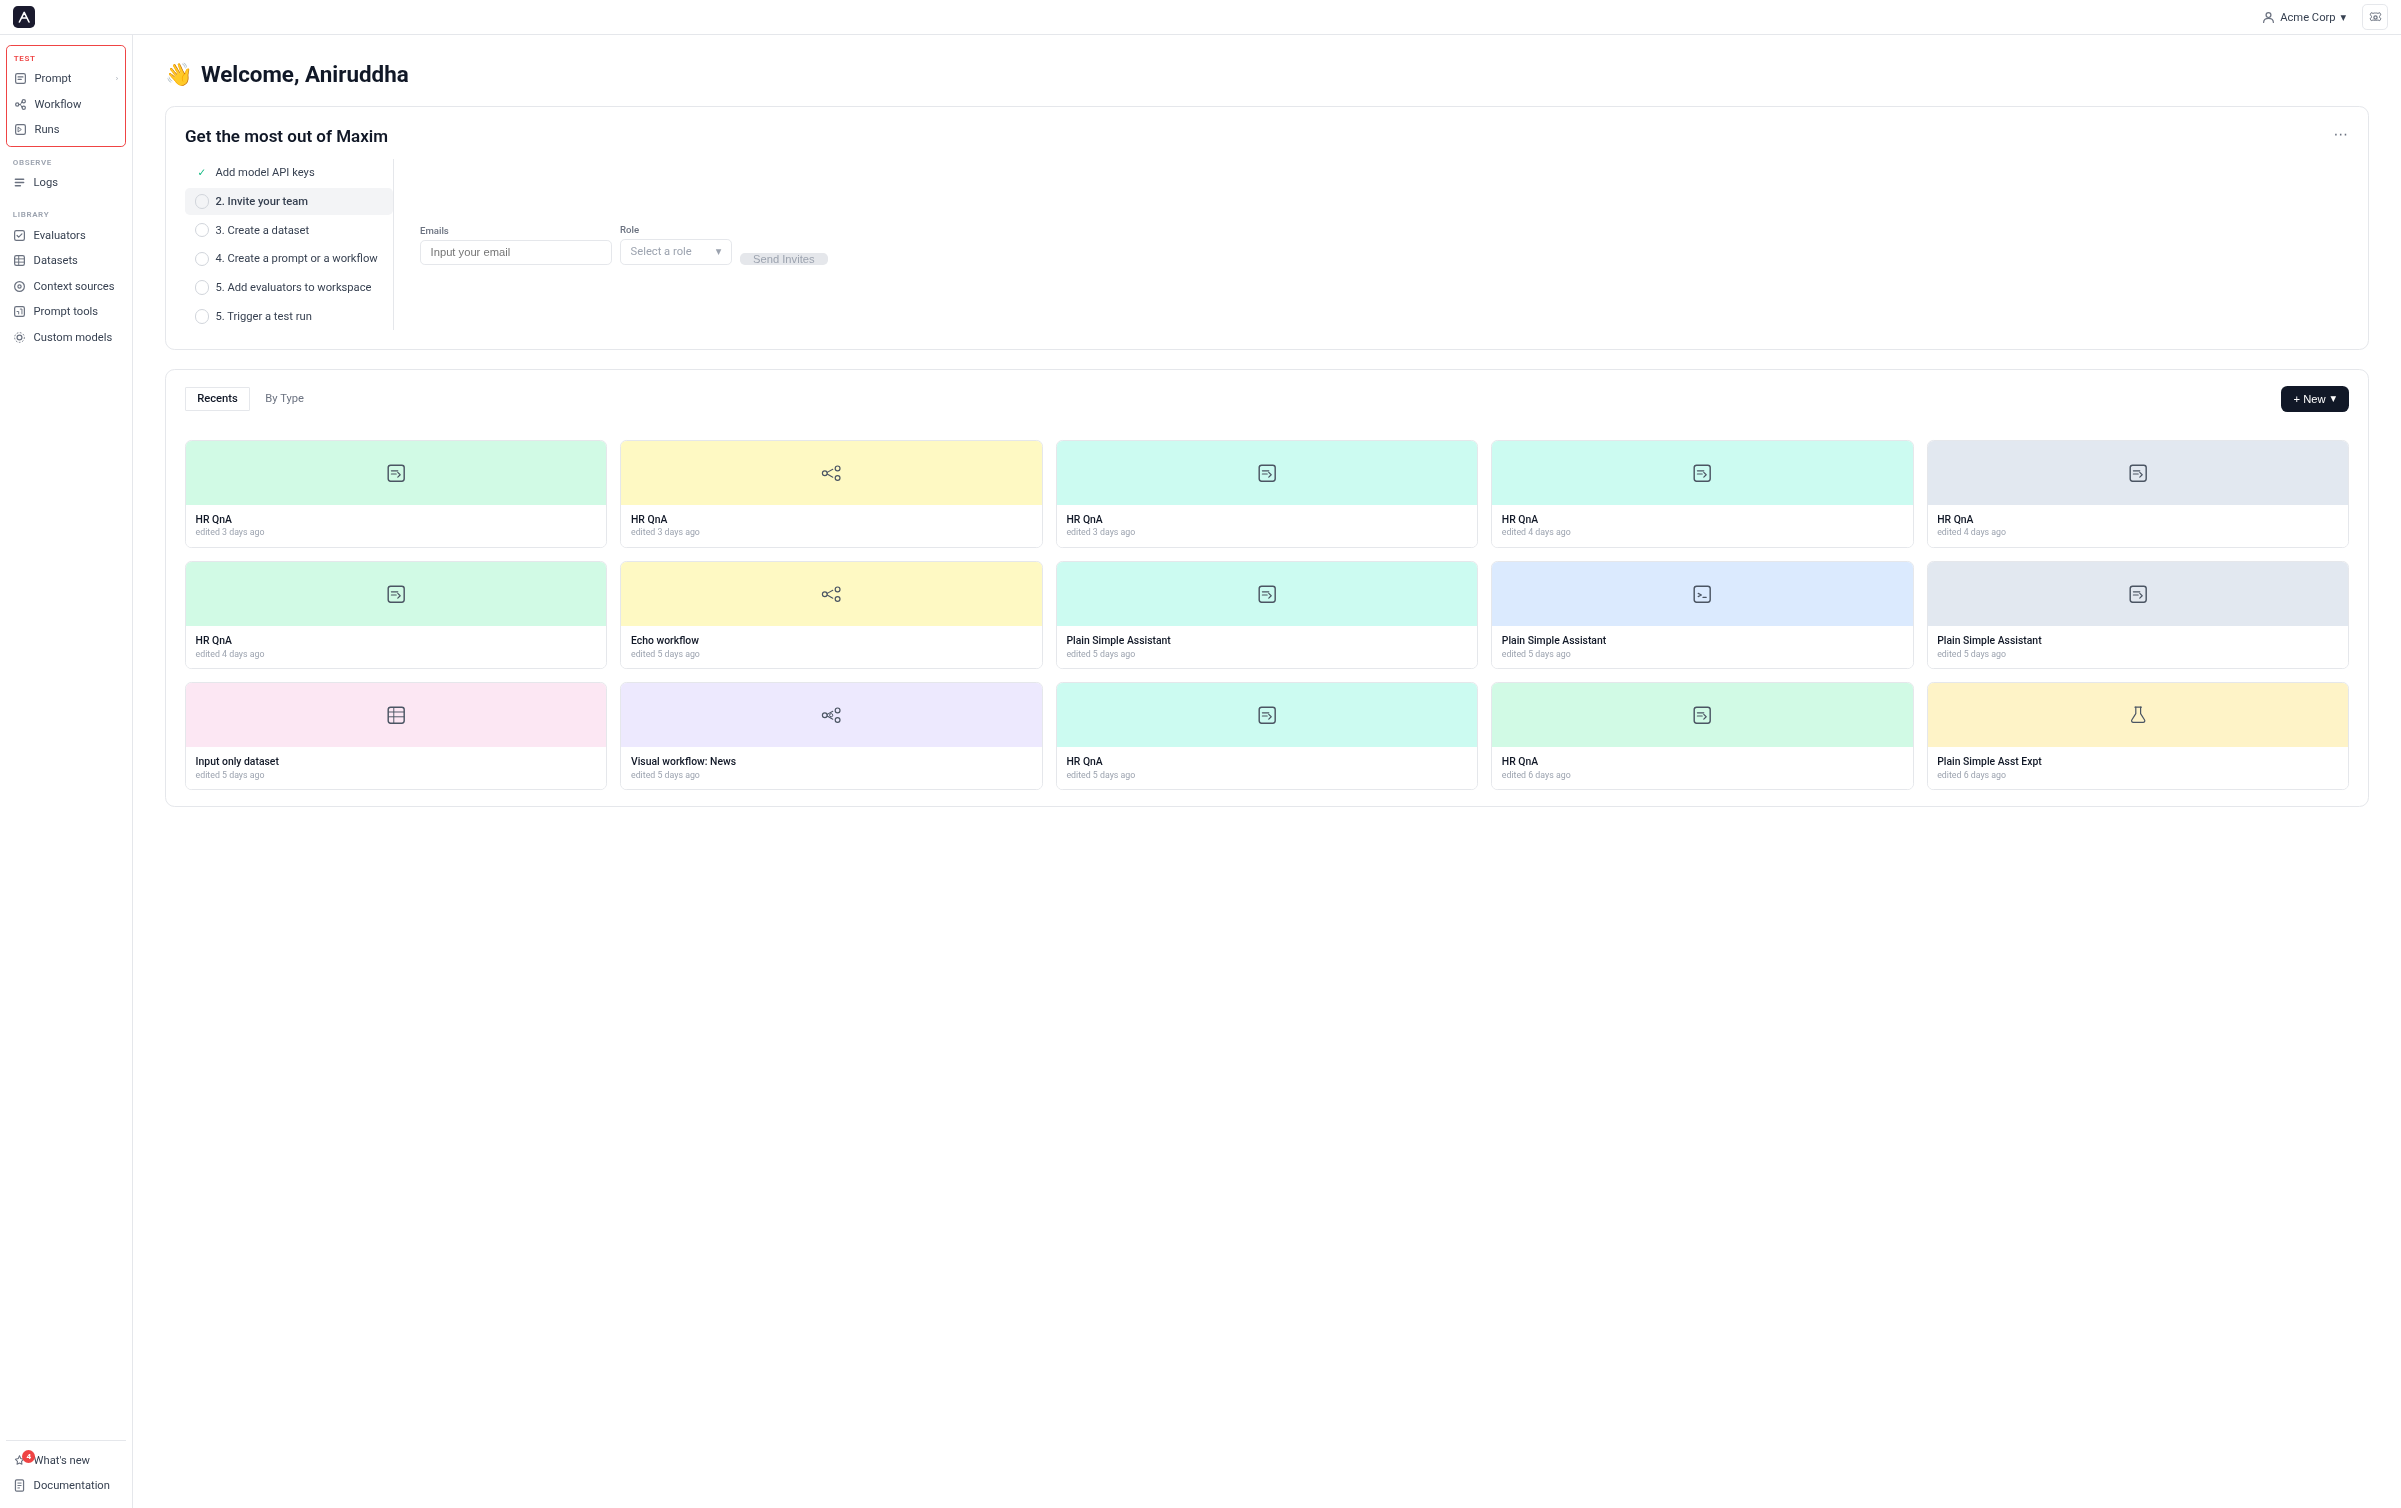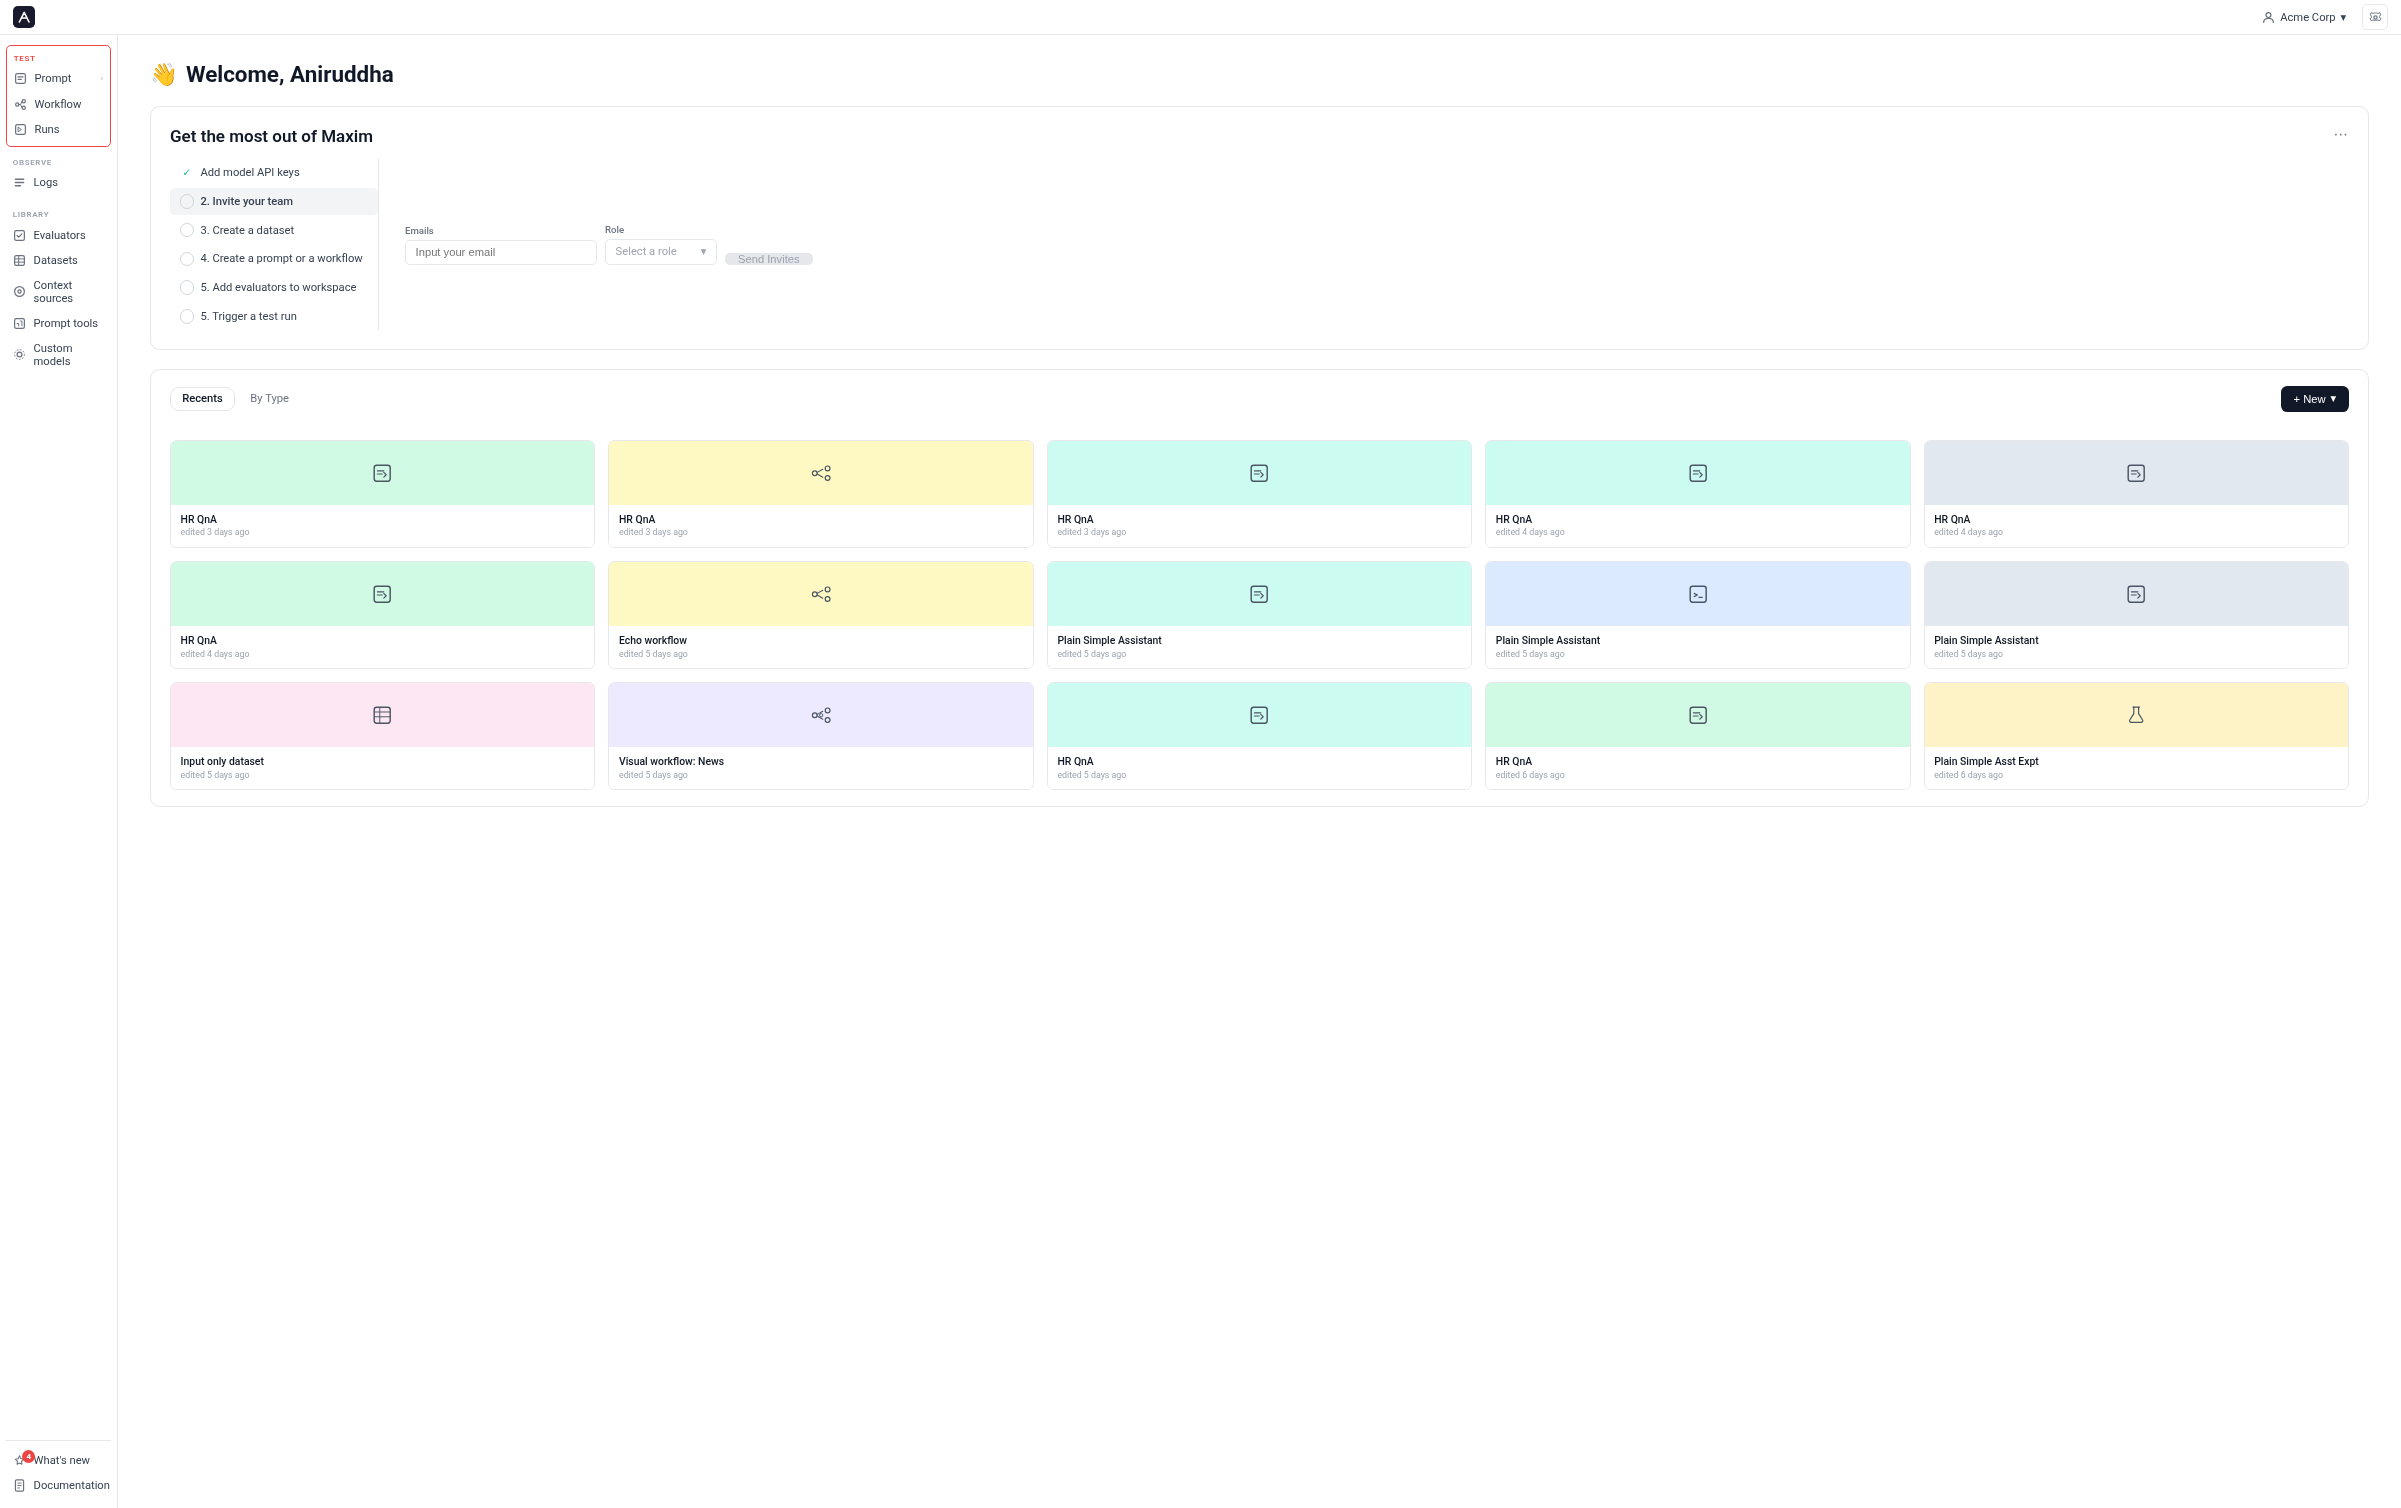--- a/index.html
+++ b/index.html
@@ -59,21 +59,21 @@
 
     
     .layout {
       display: flex;
       flex: 1;
       overflow: hidden;
     }
 
     
     .sidebar {
-      width: 118px;
+      width: 133px;
       background: #fff;
       border-right: 0.8px solid #e5e7eb;
       display: flex;
       flex-direction: column;
       padding: 9.6px 6.4px;
       overflow-y: auto;
       flex-shrink: 0;
     }
     .sidebar-section-label {
       font-size: 8px;
@@ -292,21 +292,21 @@
       align-items: center;
       justify-content: space-between;
       margin-bottom: 16px;
     }
     .tabs {
       display: flex;
       gap: 3.2px;
     }
     .tab {
       padding: 4.8px 11.2px;
-      border-radius: 9px;
+      border-radius: 1px;
       font-size: 11.2px;
       cursor: pointer;
       color: #6b7280;
       border: 0.8px solid transparent;
     }
     .tab.active {
       border: 0.8px solid #e5e7eb;
       color: #111827;
       background: #fff;
       font-weight: 500;

